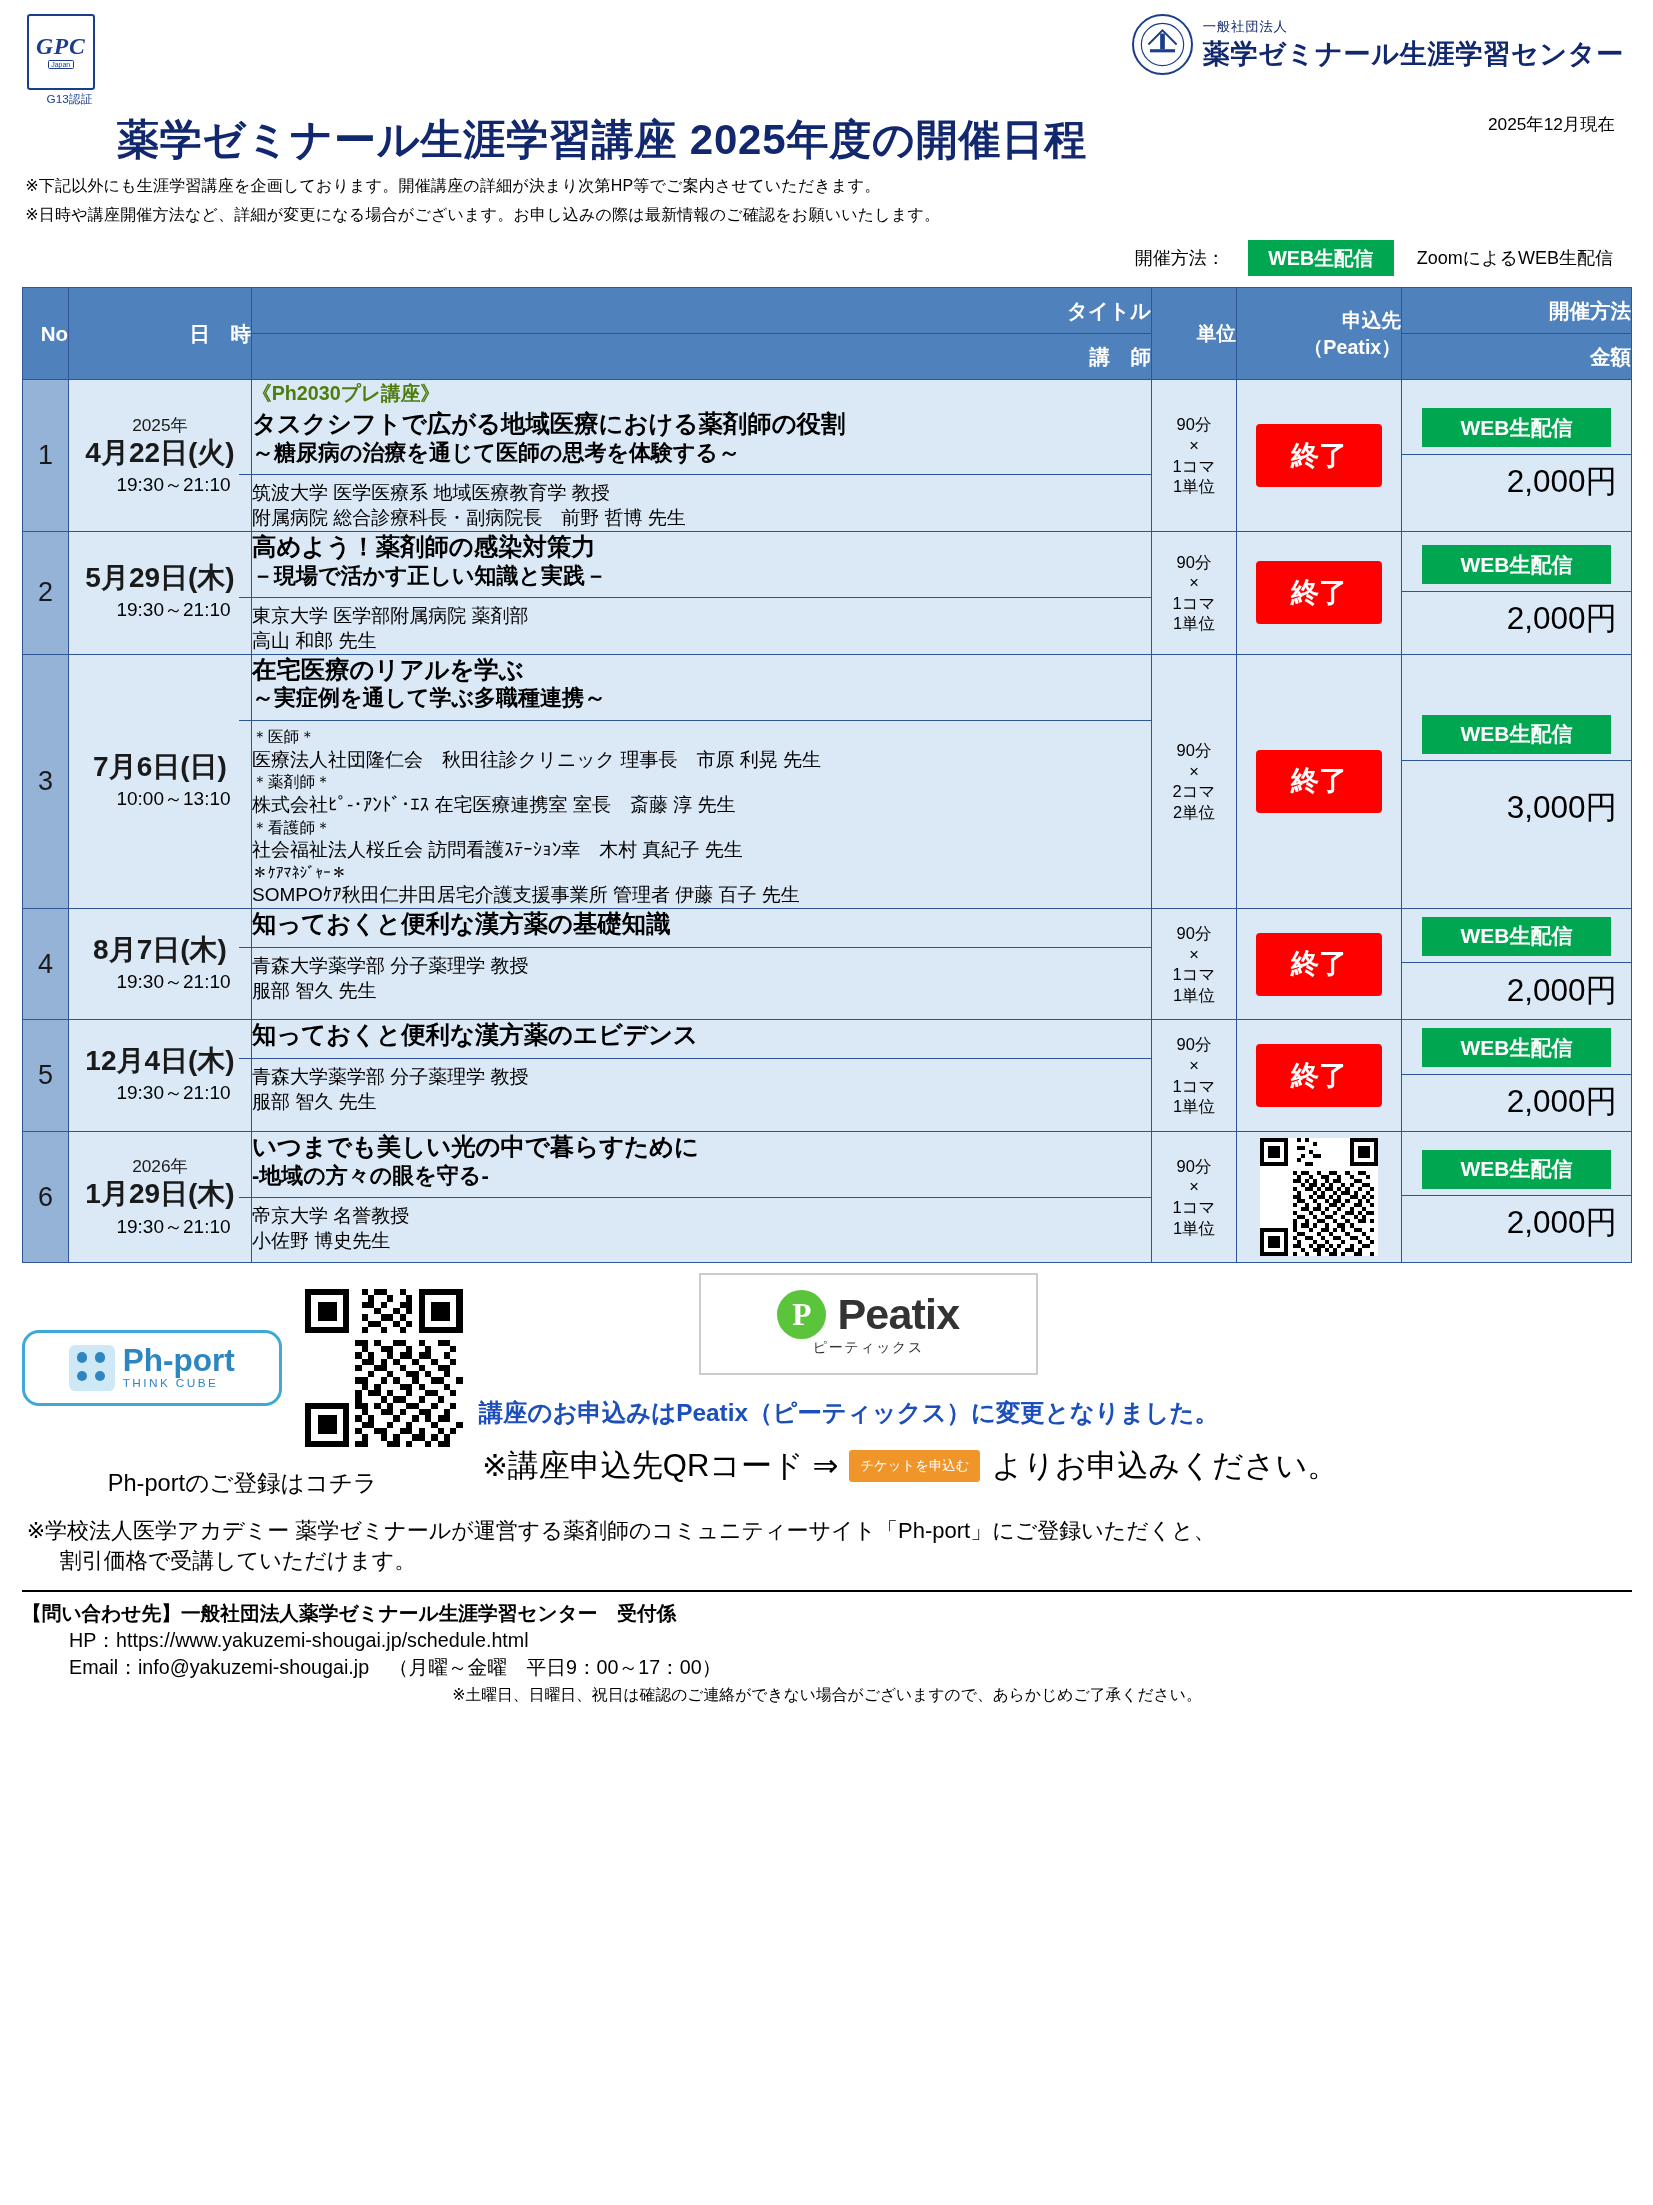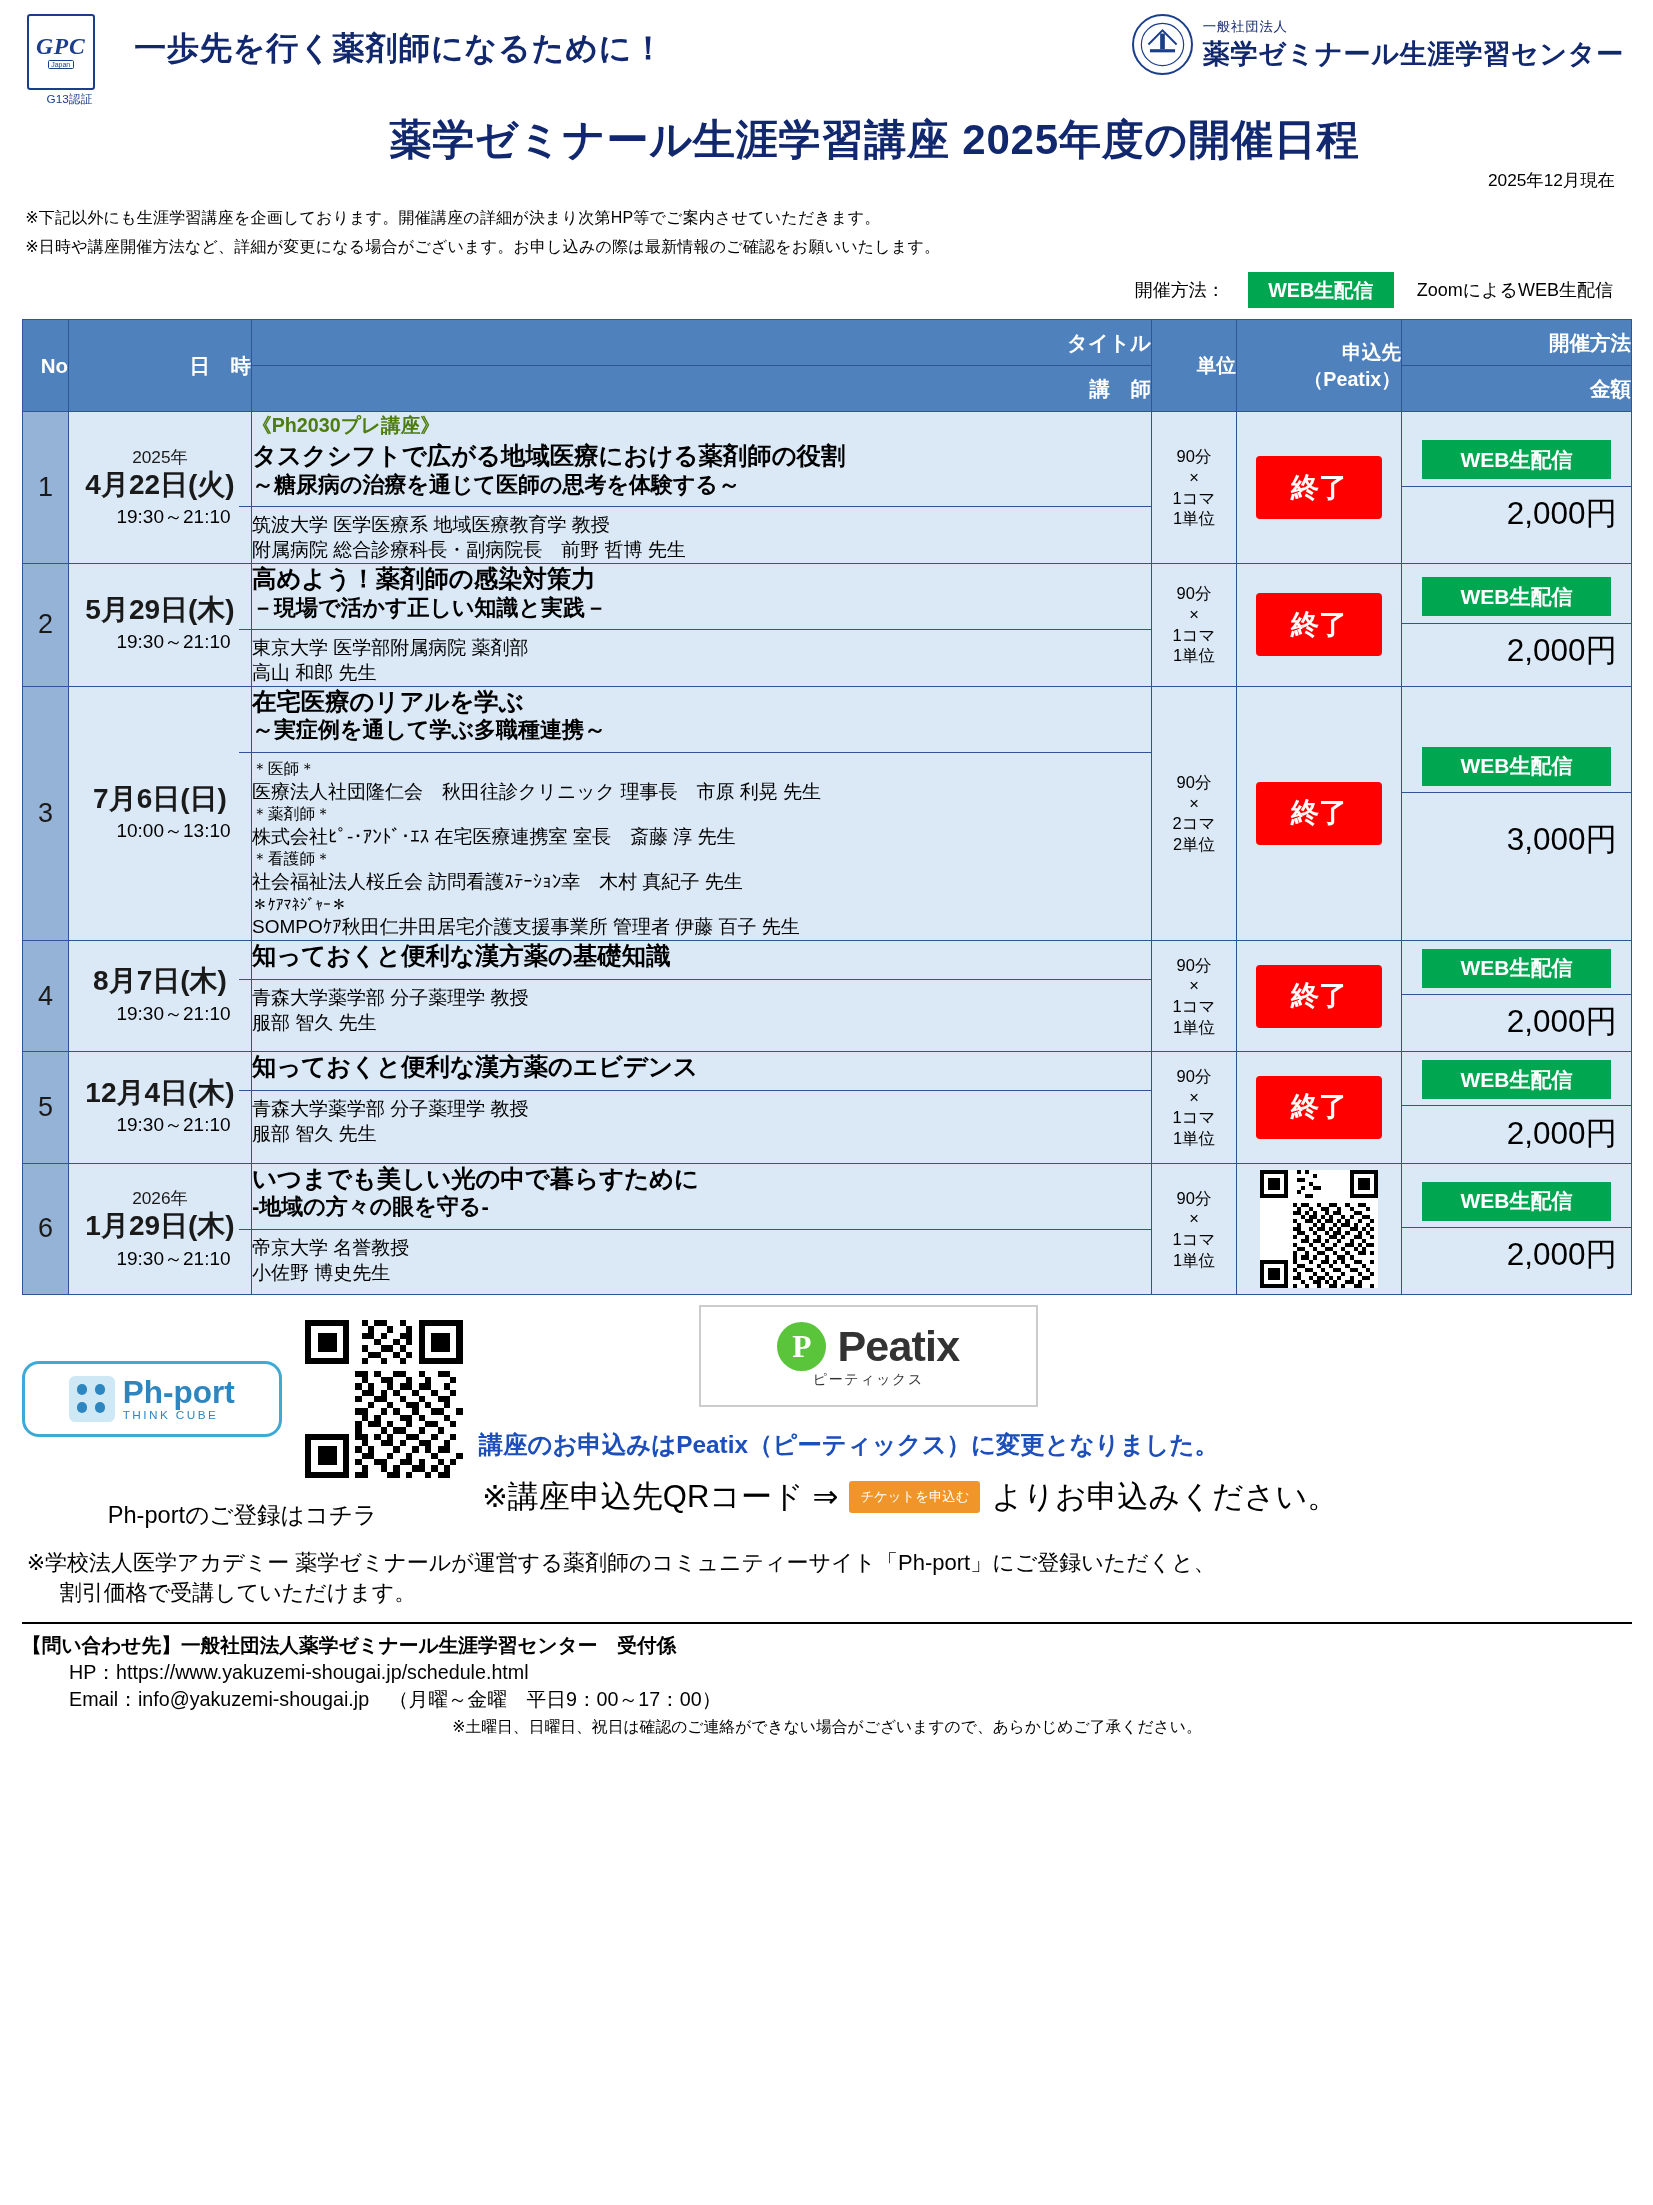--- a/index.html
+++ b/index.html
@@ -32,21 +32,21 @@
   }
   .org-block { margin-left: auto; display: flex; align-items: center; gap: 9.5px; padding-right: 7.9px; }
   .org-seal {
     width: 61px; height: 61px; border-radius: 50%; border: 2.4px solid #1b3e8c; flex: none;
     display: flex; align-items: center; justify-content: center; position: relative; background: #fff;
   }
   .org-seal svg { width: 47px; height: 47px; }
   .org-text .org-sub { font-size: 13.4px; color: #12286e; letter-spacing: 0.8px; }
   .org-text .org-main { font-size: 27px; font-weight: bold; color: #12286e; letter-spacing: 0.8px; }
 
-  .title-row { display: flex; align-items: center; margin-top: 4.7px; flex-direction: column; }
+  .title-row { display: flex; align-items: flex-start; margin-top: 4.7px; }
   .main-title {
     font-size: 42px; font-weight: bold; color: #12286e; margin-left: 95px; letter-spacing: 0.8px;
     white-space: nowrap;
   }
   .as-of { margin-left: auto; font-size: 17.3px; color: #000; padding-right: 17.3px; padding-bottom: 7.9px; }
 
   .note-line { font-size: 16px; margin-top: 7.9px; margin-left: 3.2px; letter-spacing: 0.2px; }
   .note-line:first-of-type { margin-top: 14px; }
 
   .method-row { display: flex; align-items: center; justify-content: flex-end; margin-top: 14px; padding-right: 19px; gap: 23px; }
@@ -134,21 +134,20 @@
 
   <div class="top-row">
     <div class="gpc-wrap">
       <div class="gpc-logo">
         <div class="gpc-letters">GPC</div>
         <div class="gpc-japan">Japan</div>
       </div>
       <div class="gpc-caption">G13認証</div>
     </div>
 
-    <div class="tagline">一歩先を行く薬剤師になるために！</div>
 
     <div class="org-block">
       <div class="org-seal">
         <svg viewBox="0 0 60 60" aria-hidden="true">
           <circle cx="30" cy="30" r="27" fill="none" stroke="#1b3e8c" stroke-width="1.5"></circle>
           <rect x="14" y="36" width="32" height="4" fill="#1b3e8c"></rect>
           <rect x="27" y="16" width="6" height="20" fill="#1b3e8c"></rect>
           <path d="M12 30 L30 12 L48 30" fill="none" stroke="#1b3e8c" stroke-width="2.5"></path>
         </svg>
       </div>

